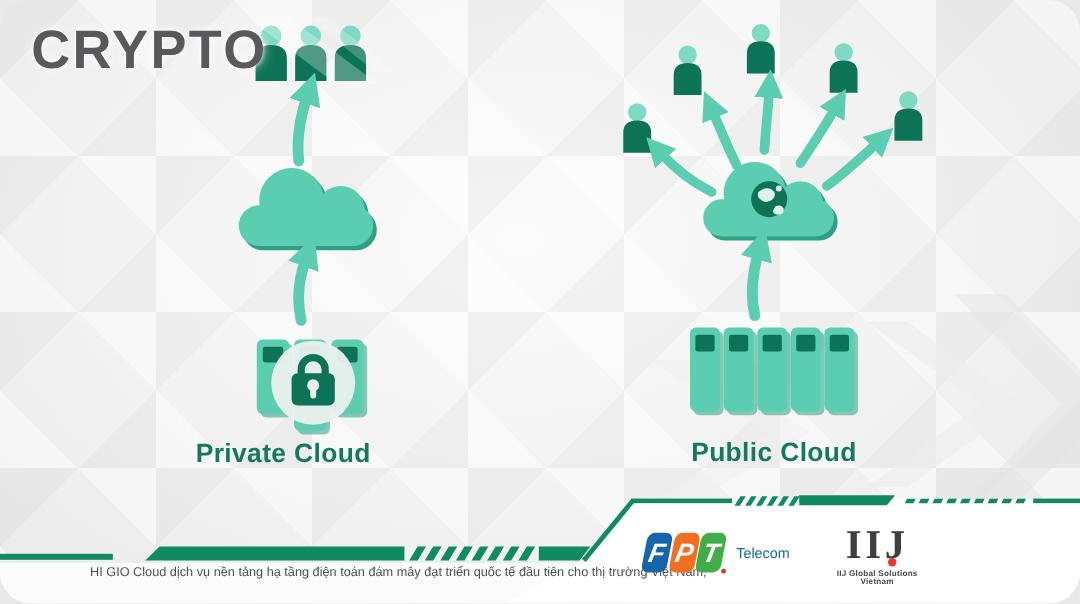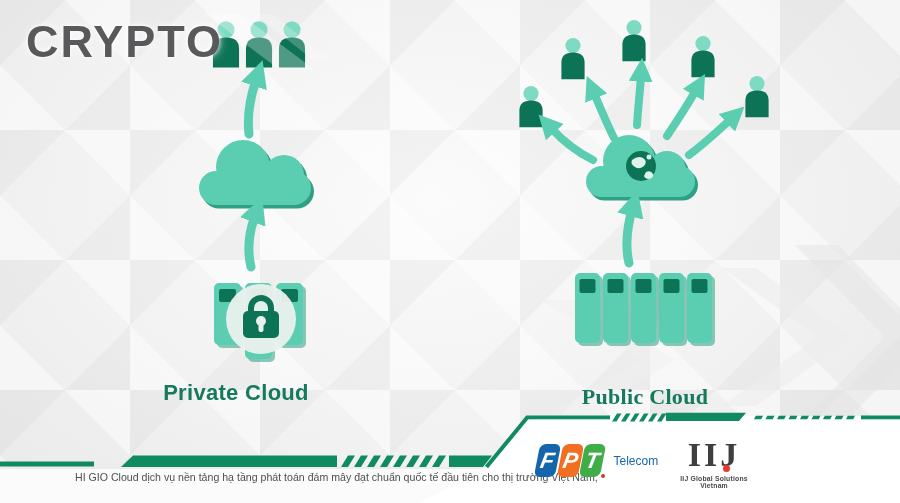--- a/index.html
+++ b/index.html
@@ -4,50 +4,51 @@
 <style>
   html,body{margin:0;padding:0;background:#e9e9e9;}
   .stage{
     position:relative;width:900px;height:503px;overflow:hidden;
     font-family:"Liberation Sans",sans-serif;
     background:
       linear-gradient(45deg, rgba(255,255,255,.45) 25%, rgba(255,255,255,0) 25%, rgba(255,255,255,0) 75%, rgba(255,255,255,.45) 75%),
       linear-gradient(-45deg, rgba(110,110,110,.05) 25%, rgba(0,0,0,0) 25%, rgba(0,0,0,0) 75%, rgba(110,110,110,.05) 75%),
       radial-gradient(ellipse at 48% 40%, #fbfbfb 0%, #f2f2f2 55%, #e9e9e9 100%);
     background-size:130px 130px,130px 130px,100% 100%;
+    border-radius:26px;
   }
   .artwork{position:absolute;left:0;top:0;width:900px;height:503px;}
   .crypto-logo{
     position:absolute;left:26px;top:16px;z-index:5;
     font-size:45px;font-weight:900;letter-spacing:2px;color:#59595b;
     text-shadow:0 0 4px rgba(255,255,255,.9),0 0 10px rgba(255,255,255,.7);
   }
   .cloud-label{
     position:absolute;z-index:4;text-align:center;
     font-size:22px;font-weight:800;color:#15795d;letter-spacing:.3px;
   }
-  .label-private{left:133px;top:380px;width:206px;}
-  .label-public{left:545px;top:384px;width:200px;font-family:Liberation Serif, serif;}
+  .label-private{left:133px;top:365px;width:206px;}
+  .label-public{left:545px;top:364px;width:200px;}
   .caption{
     position:absolute;left:75px;top:472px;z-index:6;
     font-size:10.6px;line-height:11.6px;color:#4f4f4f;white-space:nowrap;
   }
   
   .fpt-logo{position:absolute;left:537px;top:444px;z-index:7;display:flex;align-items:center;}
   .fpt-tiles{display:flex;}
   .fpt-tile{
     width:21px;height:33px;margin-right:1.5px;border-radius:6px;transform:skewX(-11deg);
     display:flex;align-items:center;justify-content:center;
     color:#fff;font-style:italic;font-weight:900;font-size:22px;
   }
   .fpt-f{background:#1565ac;} .fpt-p{background:#f26f21;} .fpt-t{background:#3fae49;}
   .fpt-reg-dot{position:absolute;left:64px;top:30px;width:4px;height:4px;border-radius:50%;background:#d43a2a;}
   .fpt-suffix{margin-left:9px;font-size:12px;color:#1565ac;font-weight:500;}
   
-  .iij-logo{position:absolute;left:671px;top:438px;z-index:7;width:86px;text-align:center;}
+  .iij-logo{position:absolute;left:688px;top:438px;z-index:7;width:86px;text-align:center;}
   .iij-wordmark{
     position:relative;display:inline-block;
     font-family:"Liberation Serif",serif;font-weight:700;font-size:34px;line-height:34px;
     color:#3f3f42;letter-spacing:3px;
   }
   .iij-dot{position:absolute;right:10px;bottom:0px;width:7px;height:7px;border-radius:50%;background:#e8382d;}
   .iij-tagline{margin-top:3px;font-size:6.8px;font-weight:700;color:#48484a;letter-spacing:.2px;}
   
   .higio-logo{position:absolute;left:773px;top:434px;z-index:7;width:114px;text-align:center;color:#00a276;}
   .higio-icon{display:block;margin:0 auto;}
@@ -229,21 +230,21 @@
         <path d="M846,419.3 L847.8,415.7 H855 L853.2,419.3 Z"></path>
         <rect x="861" y="415.5" width="39" height="3.8"></rect>
       </g>
     </g>
   </svg>
 
   <div class="cloud-label label-private">Private Cloud</div>
   <div class="cloud-label label-public">Public Cloud</div>
 
   <div class="caption">
-    <div>HI GIO Cloud dịch vụ nền tảng hạ tầng phát toán đám mây đạt chuẩn quốc tế đầu tiên cho thị trường Việt Nam,</div>
+    <div>HI GIO Cloud dịch vụ nền tảng hạ tầng điện toán đám mây đạt triển quốc tế đầu tiên cho thị trường Việt Nam,</div>
   </div>
 
   <div class="fpt-logo">
     <div class="fpt-tiles">
       <div class="fpt-tile fpt-f">F</div>
       <div class="fpt-tile fpt-p">P</div>
       <div class="fpt-tile fpt-t">T</div>
     </div>
     <div class="fpt-reg-dot"></div>
     <div class="fpt-suffix">Telecom</div>

